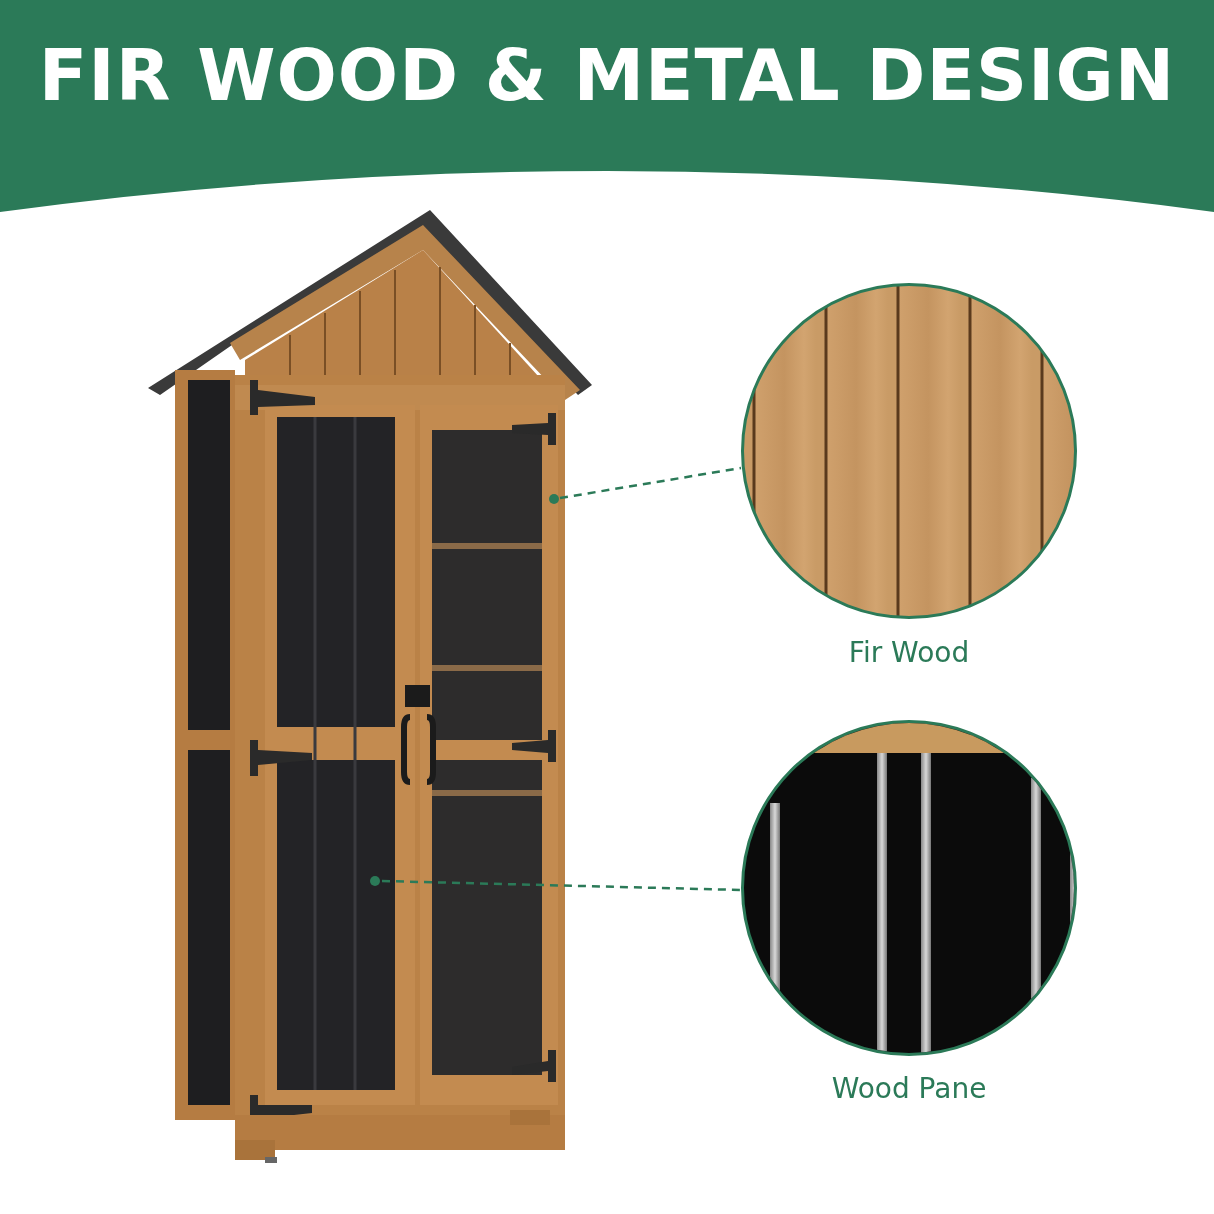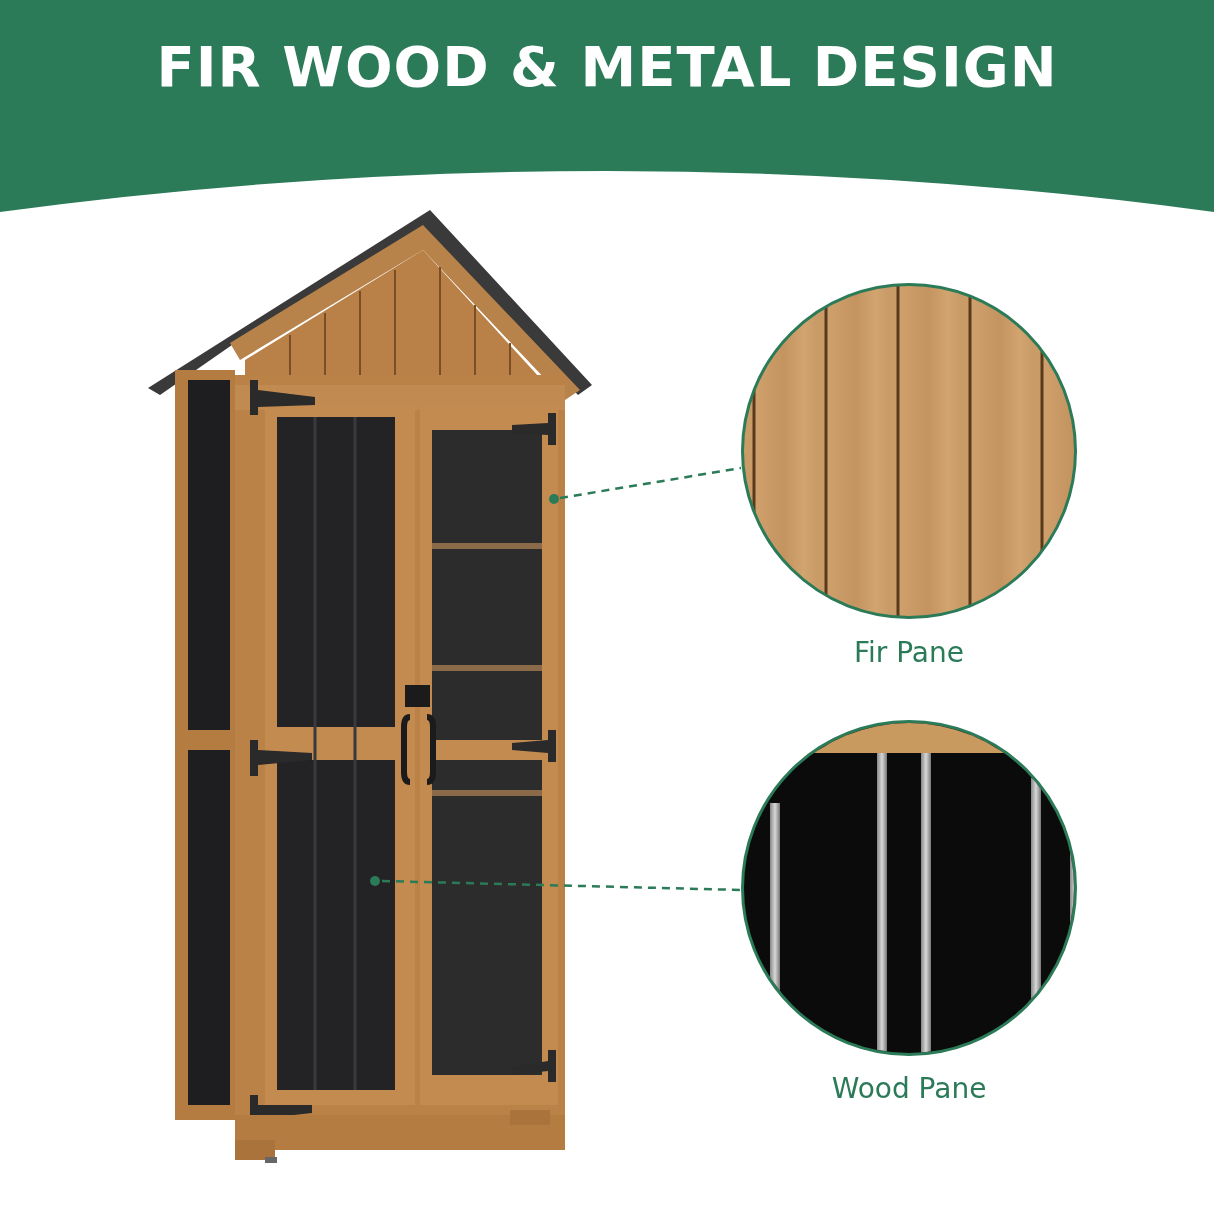--- a/index.html
+++ b/index.html
@@ -3,21 +3,21 @@
 <meta charset="utf-8">
 <style>
   * { box-sizing: border-box; margin: 0; padding: 0; }
   html, body { width: 1214px; height: 1214px; background: #ffffff; overflow: hidden; }
   body { position: relative; font-family: "Liberation Sans", "DejaVu Sans", sans-serif; }
 
   .banner { position: absolute; left: 0; top: 0; width: 1214px; height: 215px; }
   .banner svg { position: absolute; left: 0; top: 0; }
   .title {
     position: absolute; left: 0; top: 34px; width: 1214px; text-align: center;
-    color: #ffffff; font-weight: 700; font-size: 56px; letter-spacing: 1px;
+    color: #ffffff; font-weight: 700; font-size: 71px; letter-spacing: 1px;
     font-family: "DejaVu Sans", sans-serif;
   }
   .subtitle {
     position: absolute; left: 0; top: 108px; width: 1214px; text-align: center;
     color: #ffffff; font-weight: 700; font-size: 26px;
     font-family: "Liberation Sans", sans-serif;
   }
 
   .product { position: absolute; left: 140px; top: 205px; width: 460px; height: 960px; }
 
@@ -120,21 +120,21 @@
 </div>
 
 <svg class="connectors" width="1214" height="1214">
   <circle cx="554" cy="499" r="5" fill="#2b7a58"></circle>
   <line x1="560" y1="498" x2="741" y2="468" stroke="#2b7a58" stroke-width="2.5" stroke-dasharray="8,6"></line>
   <circle cx="375" cy="881" r="5" fill="#2b7a58"></circle>
   <line x1="382" y1="881" x2="741" y2="890" stroke="#2b7a58" stroke-width="2.5" stroke-dasharray="8,6"></line>
 </svg>
 
 <div class="circle circle-wood"></div>
-<div class="label label-wood">Fir Pane</div>
+<div class="label label-wood">Fir Wood</div>
 
 <div class="circle circle-metal">
   <div class="metal-top"></div>
   <div class="stripe" style="left:26px;top:80px;"></div>
   <div class="stripe" style="left:133px;"></div>
   <div class="stripe" style="left:177px;"></div>
   <div class="stripe" style="left:287px;top:55px;"></div>
   <div class="stripe" style="left:326px;top:120px;"></div>
 </div>
 <div class="label label-metal">Wood Pane</div>

